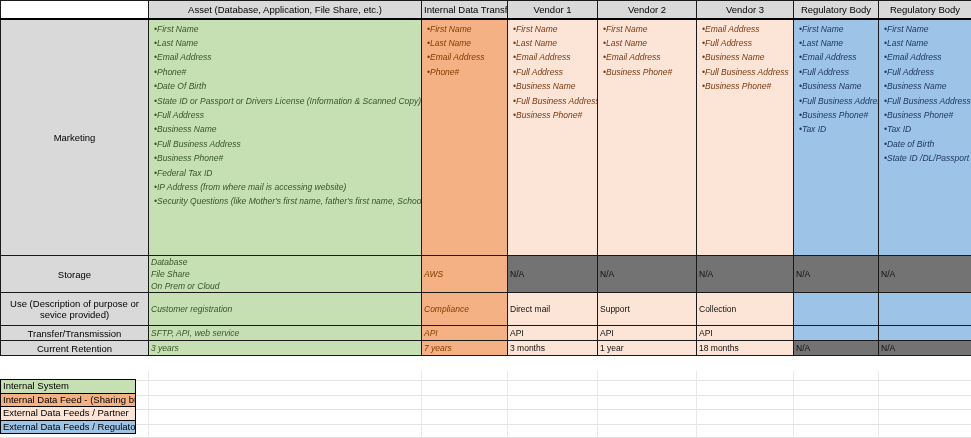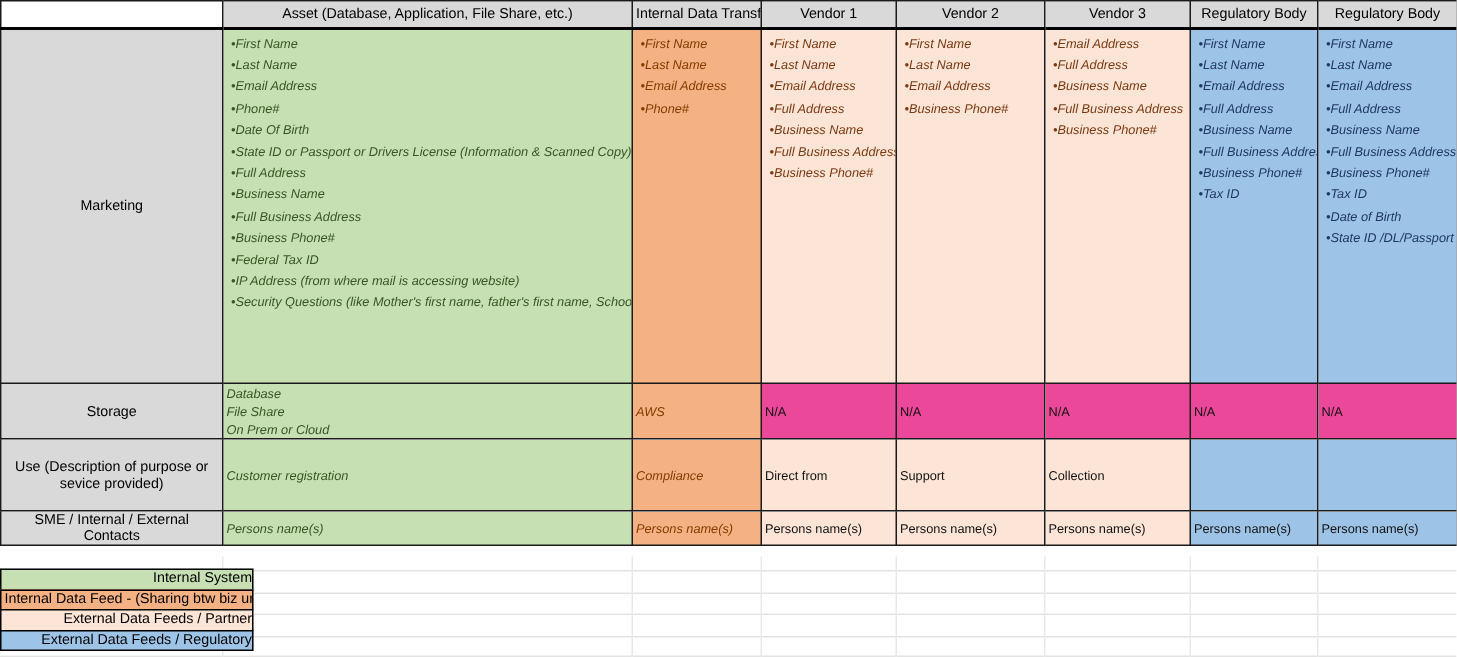--- a/index.html
+++ b/index.html
@@ -18,34 +18,34 @@
   }
   thead th.corner { background:#ffffff; }
   .label {
     background:#d9d9d9; font-size:9.5px; text-align:center; vertical-align:middle;
     line-height:11px; padding:0 6px;
   }
   .c-green  { background:#c6e0b4; color:#375623; }
   .c-orange { background:#f4b183; color:#833c00; }
   .c-peach  { background:#fce4d6; color:#7b3a12; }
   .c-blue   { background:#9dc3e6; color:#1f3864; }
-  .c-gray   { background:#ec4899; color:#111; font-style:normal !important; }
+  .c-gray   { background:#737373; color:#111; font-style:normal !important; }
   .list-cell { vertical-align:top; font-size:8.5px; font-style:italic; }
   .list-cell ul { margin:2px 0 0 0; padding:0 0 0 3px; list-style:none; }
   .list-cell li { line-height:14.4px; white-space:nowrap; }
   .list-cell li::before { content:"\2022 "; }
   .multi { vertical-align:top; font-size:8.5px; font-style:italic; }
   .multi div { line-height:12px; white-space:nowrap; }
   .val { font-size:8.5px; vertical-align:middle; white-space:nowrap; }
   .ital { font-style:italic; }
   .upr  { font-style:normal; color:#111; }
   .legend { position:absolute; left:0; top:380px; width:152px; }
   .legend-item {
-    width:169px; height:14.5px; margin-top:-1px; border:1px solid #000;
-    font-size:9.5px; line-height:12.5px; padding-left:2px; white-space:nowrap; overflow:hidden;text-align:right;
+    width:136px; height:14.5px; margin-top:-1px; border:1px solid #000;
+    font-size:9.5px; line-height:12.5px; padding-left:2px; white-space:nowrap; overflow:hidden;
   }
   .bottom-grid { position:absolute; left:0; top:371px; width:971px; height:67px; z-index:-1; }
   .hline { position:absolute; left:0; width:971px; height:1px; background:#e3e3e3; }
   .vline { position:absolute; top:0; width:1px; height:67px; background:#e9e9e9; }
 </style>
 </head>
 <body>
 
 <table>
   <colgroup id="cols">
@@ -160,39 +160,49 @@
           <div>File Share</div>
           <div>On Prem or Cloud</div>
         </td>
         <td class="c-orange val ital">AWS</td>
         <td class="c-gray val upr">N/A</td>
         <td class="c-gray val upr">N/A</td>
         <td class="c-gray val upr">N/A</td>
         <td class="c-gray val upr">N/A</td>
         <td class="c-gray val upr">N/A</td>
       </tr>
-      <tr style="height: 48px;">
+      <tr style="height: 33px;">
         <th class="label">Use (Description of purpose or sevice provided)</th>
         <td class="c-green val ital">Customer registration</td>
         <td class="c-orange val ital">Compliance</td>
-        <td class="c-peach val upr">Direct from</td>
+        <td class="c-peach val upr">Direct mail</td>
         <td class="c-peach val upr">Support</td>
         <td class="c-peach val upr">Collection</td>
         <td class="c-blue val upr"></td>
         <td class="c-blue val upr"></td>
       </tr>
-      <tr style="height: 14px;">
-        <th class="label">SME / Internal / External Contacts</th>
-        <td class="c-green val ital">Persons name(s)</td>
-        <td class="c-orange val ital">Persons name(s)</td>
-        <td class="c-peach val upr">Persons name(s)</td>
-        <td class="c-peach val upr">Persons name(s)</td>
-        <td class="c-peach val upr">Persons name(s)</td>
-        <td class="c-blue val upr">Persons name(s)</td>
-        <td class="c-blue val upr">Persons name(s)</td>
+      <tr style="height: 15px;">
+        <th class="label">Transfer/Transmission</th>
+        <td class="c-green val ital">SFTP, API, web service</td>
+        <td class="c-orange val ital">API</td>
+        <td class="c-peach val upr">API</td>
+        <td class="c-peach val upr">API</td>
+        <td class="c-peach val upr">API</td>
+        <td class="c-blue val upr"></td>
+        <td class="c-blue val upr"></td>
+      </tr>
+      <tr style="height: 15px;">
+        <th class="label">Current Retention</th>
+        <td class="c-green val ital">3 years</td>
+        <td class="c-orange val ital">7 years</td>
+        <td class="c-peach val upr">3 months</td>
+        <td class="c-peach val upr">1 year</td>
+        <td class="c-peach val upr">18 months</td>
+        <td class="c-gray val upr">N/A</td>
+        <td class="c-gray val upr">N/A</td>
       </tr>
     </tbody>
 </table>
 
 <div class="legend" id="legend">
     <div class="legend-item c-green" style="color: rgb(0, 0, 0); font-style: normal;">Internal System</div>
     <div class="legend-item c-orange" style="color: rgb(0, 0, 0); font-style: normal;">Internal Data Feed - (Sharing btw biz units)</div>
     <div class="legend-item c-peach" style="color: rgb(0, 0, 0); font-style: normal;">External Data Feeds / Partner</div>
     <div class="legend-item c-blue" style="color: rgb(0, 0, 0); font-style: normal;">External Data Feeds / Regulatory</div>
   </div>

